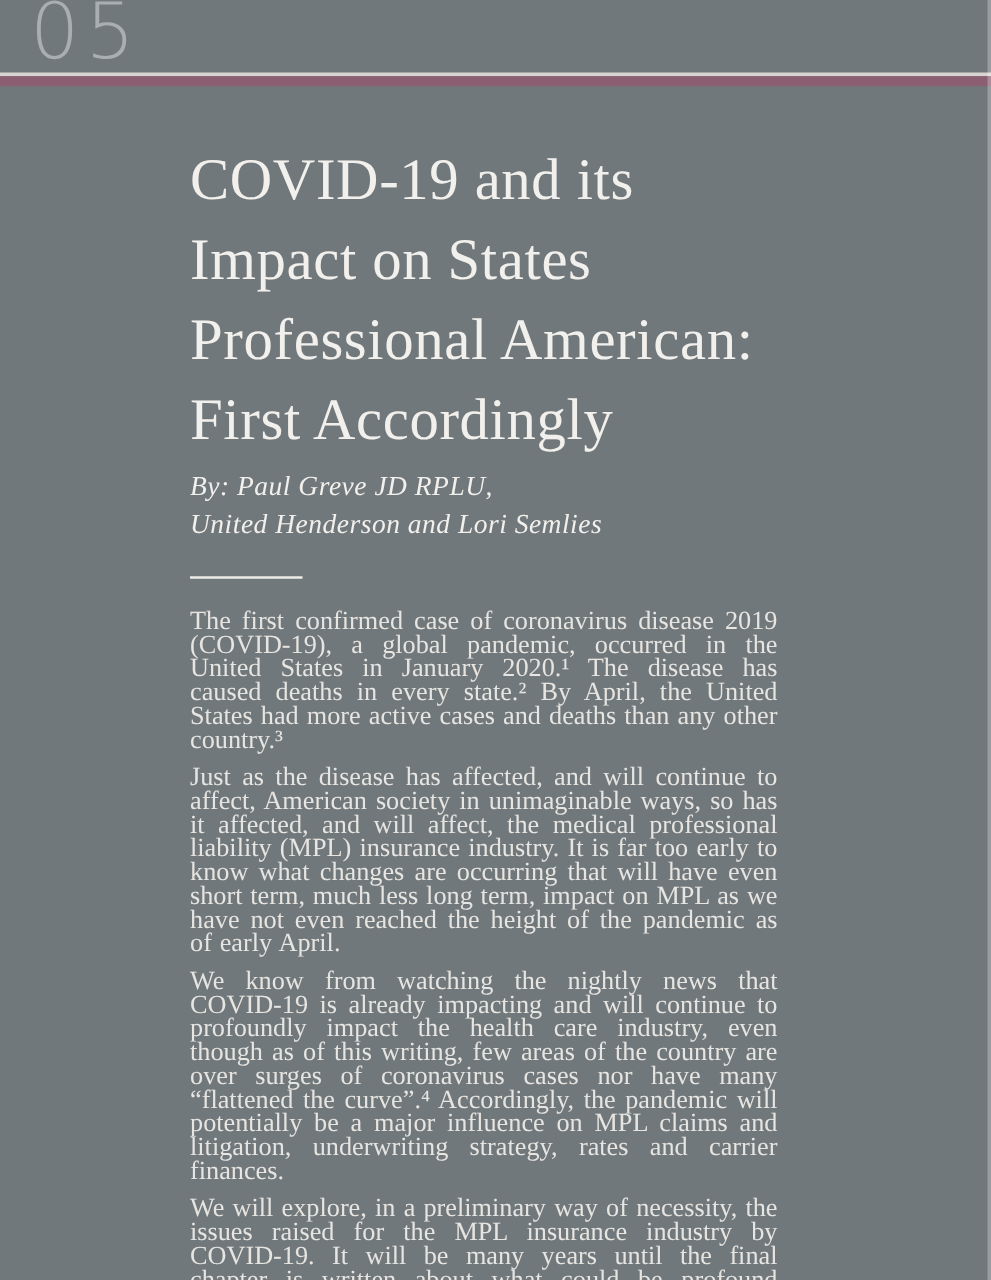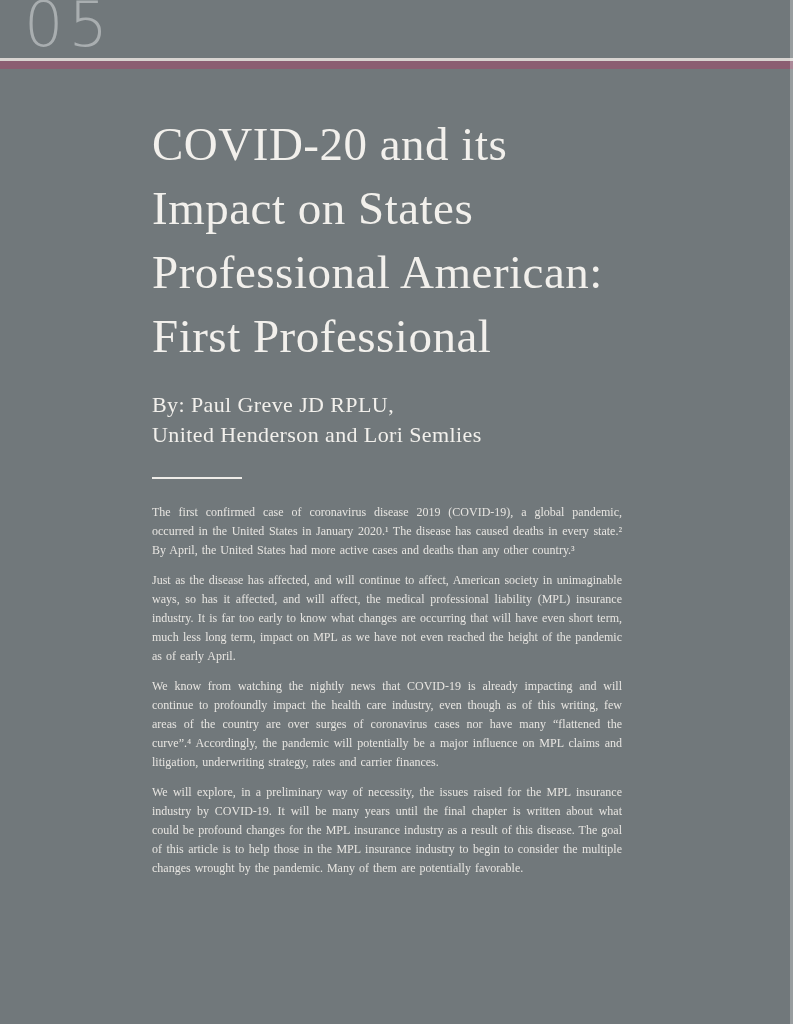--- a/index.html
+++ b/index.html
@@ -63,62 +63,63 @@
   }
   .title-line {
     display: block;
     font-size: 47px;
     line-height: 64px;
     letter-spacing: 0.5px;
     color: var(--title-color, #f2f0ec);
     white-space: nowrap;
   }
   .byline {
-    margin-top: 22px;
+    margin-top: 6px;
+    font-style: italic;
   }
   .byline-line {
     display: block;
     font-size: 22px;
     line-height: 30px;
     letter-spacing: 0.4px;
     color: var(--title-color, #f2f0ec);
     white-space: nowrap;
   }
   .title-divider {
     width: 90px;
     height: 2px;
     background: var(--divider-color, #eeece8);
     margin: 27px 0 24px 0;
   }
   .body-para {
     margin: 0 0 11px 0;
-    font-size: 12px;
+    font-size: 21px;
     line-height: 19px;
     text-align: justify;
     color: var(--body-text-color, #e7e5e1);
     word-spacing: 1px;
   }
 </style>
 </head>
 <body style="--background-color: #71787b; --accent-color: #8b5e72; --hairline-color: #d8d4d1; --page-number-color: #a9aeb0; --title-color: #f2f0ec; --body-text-color: #e7e5e1; --divider-color: #eeece8;">
 
 <div class="page">
 
   <div class="page-number">05</div>
 
   <div class="rule-light"></div>
   <div class="rule-accent"></div>
 
   <div class="content">
 
     <h1 class="article-title">
-      <span class="title-line">COVID-20 and its</span>
+      <span class="title-line">COVID-19 and its</span>
       <span class="title-line">Impact on States</span>
       <span class="title-line">Professional American:</span>
-      <span class="title-line">First Professional</span>
+      <span class="title-line">First Accordingly</span>
     </h1>
 
     <div class="byline">
       <span class="byline-line">By: Paul Greve JD RPLU,</span>
       <span class="byline-line">United Henderson and Lori Semlies</span>
     </div>
 
     <div class="title-divider"></div>
 
     <p class="body-para">The first confirmed case of coronavirus disease 2019 (COVID-19), a global pandemic, occurred in the United States in January 2020.¹ The disease has caused deaths in every state.² By April, the United States had more active cases and deaths than any other country.³</p>

